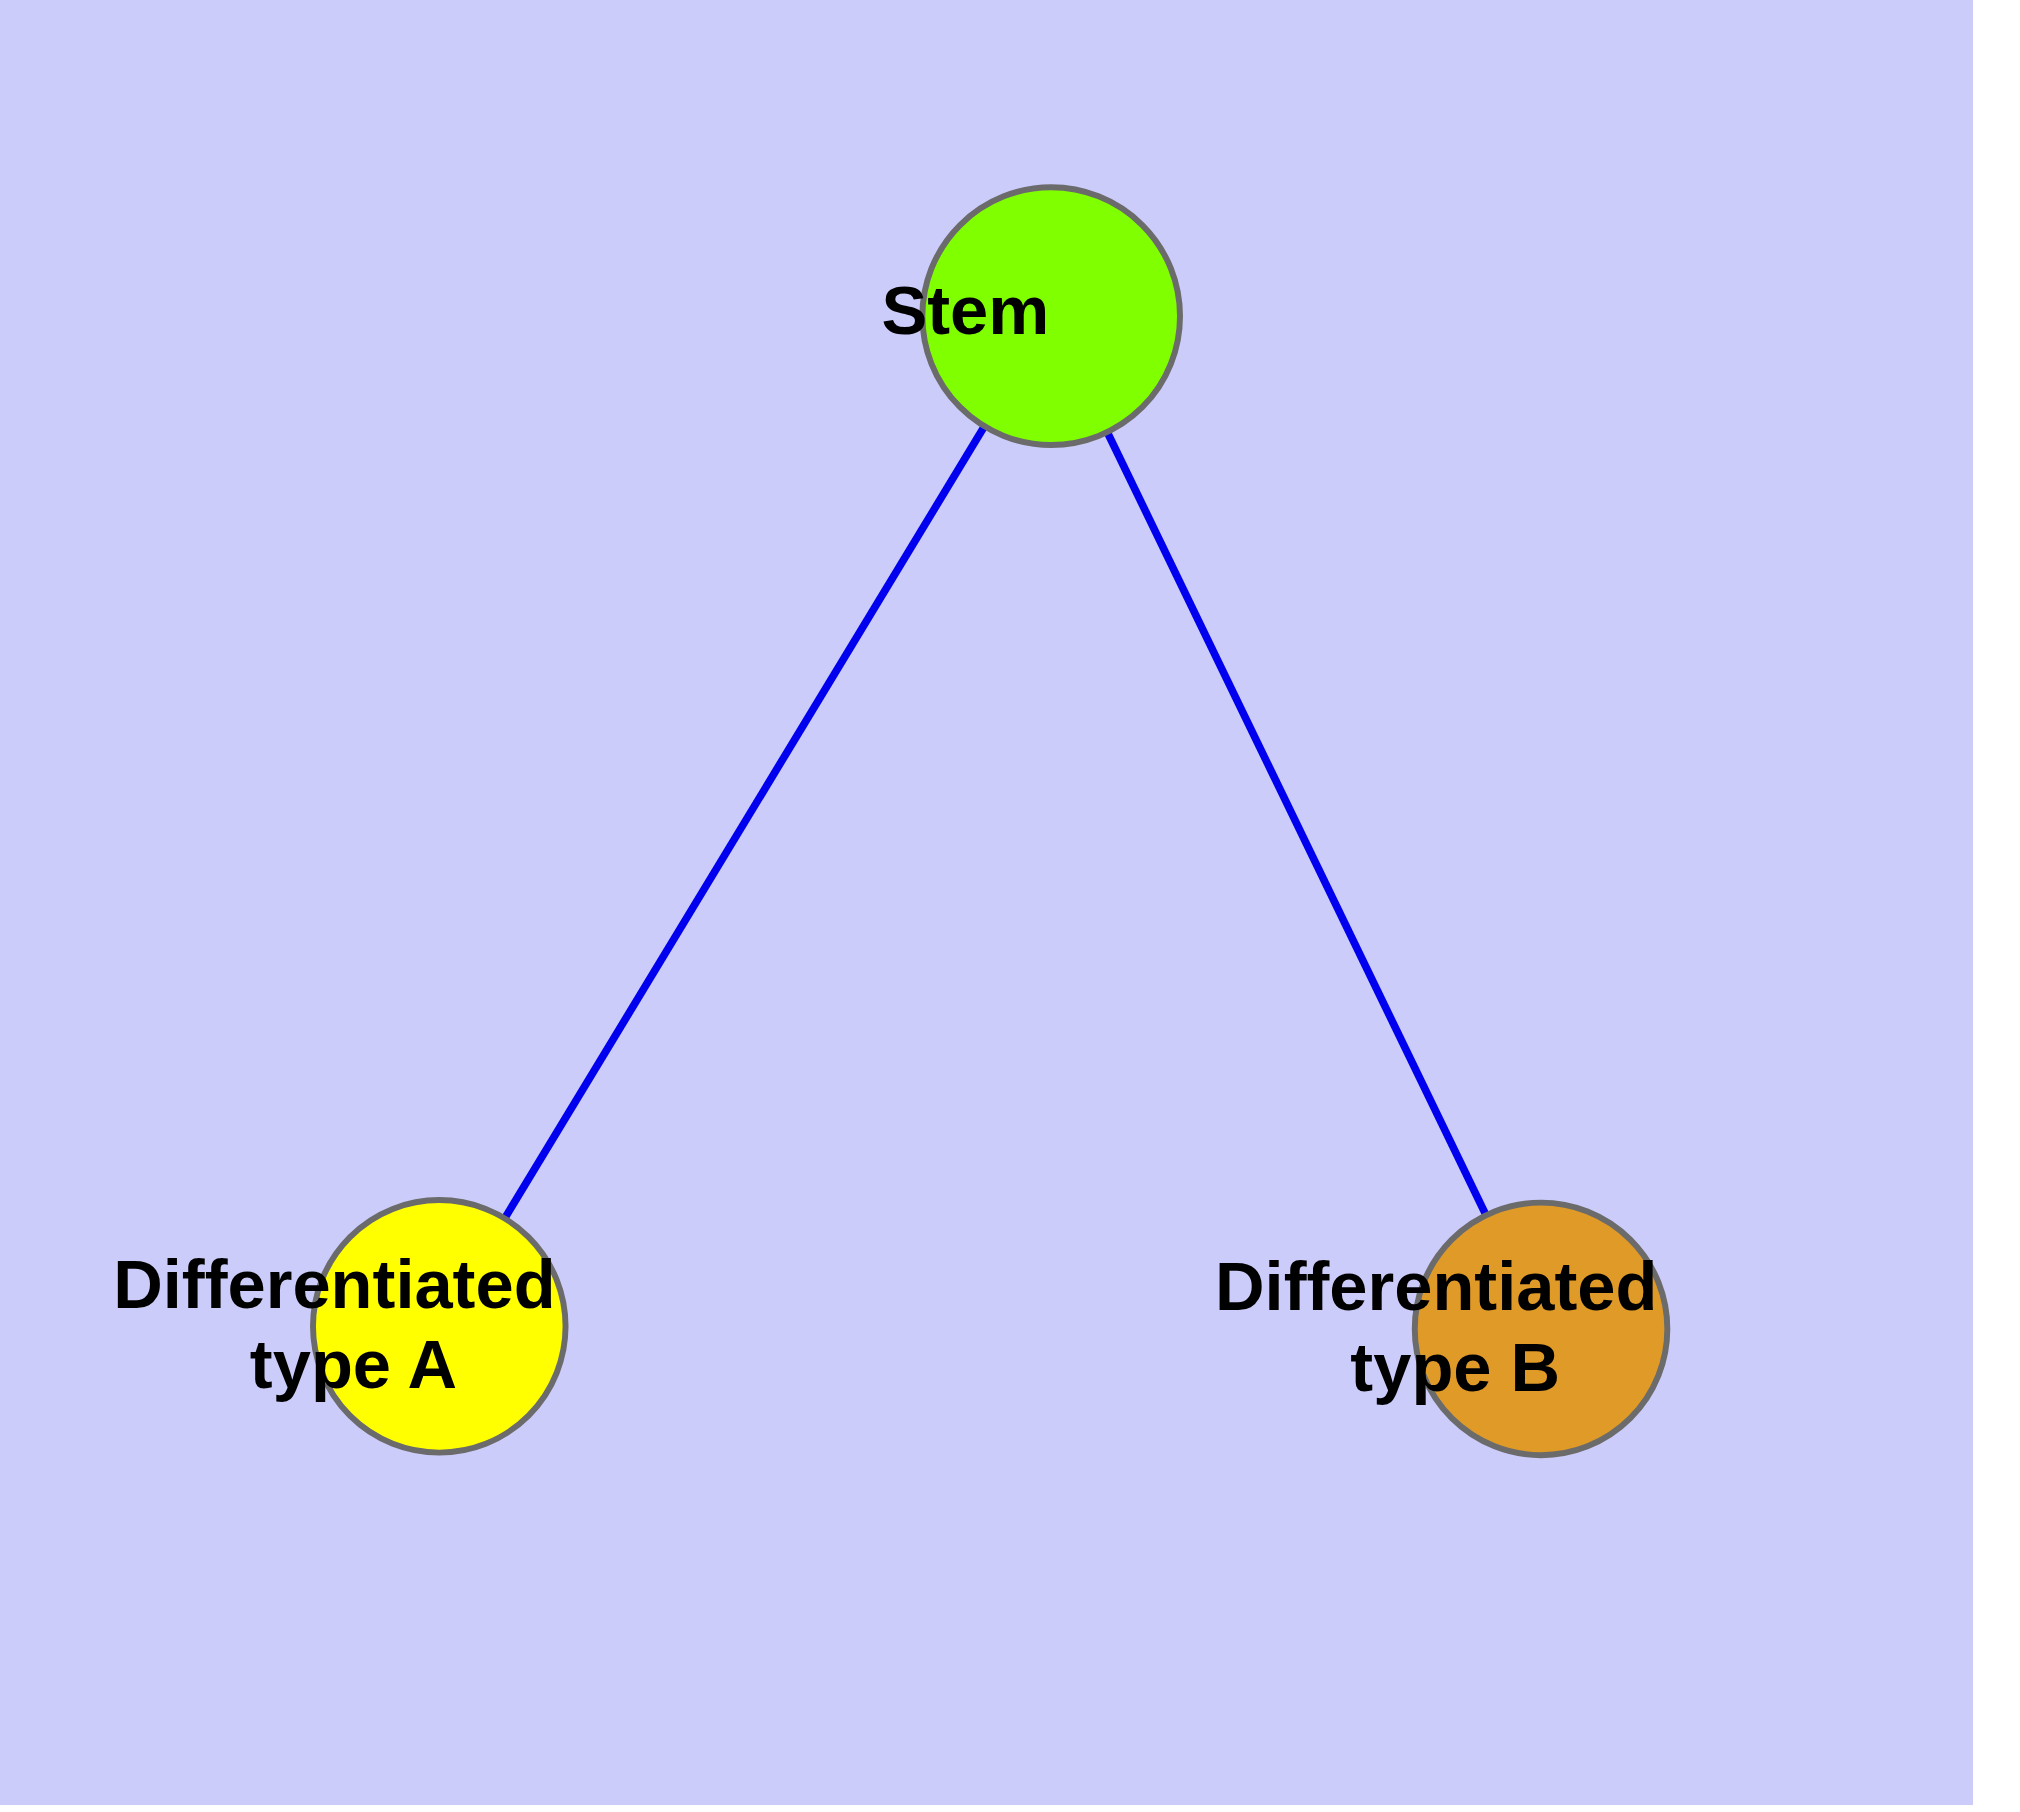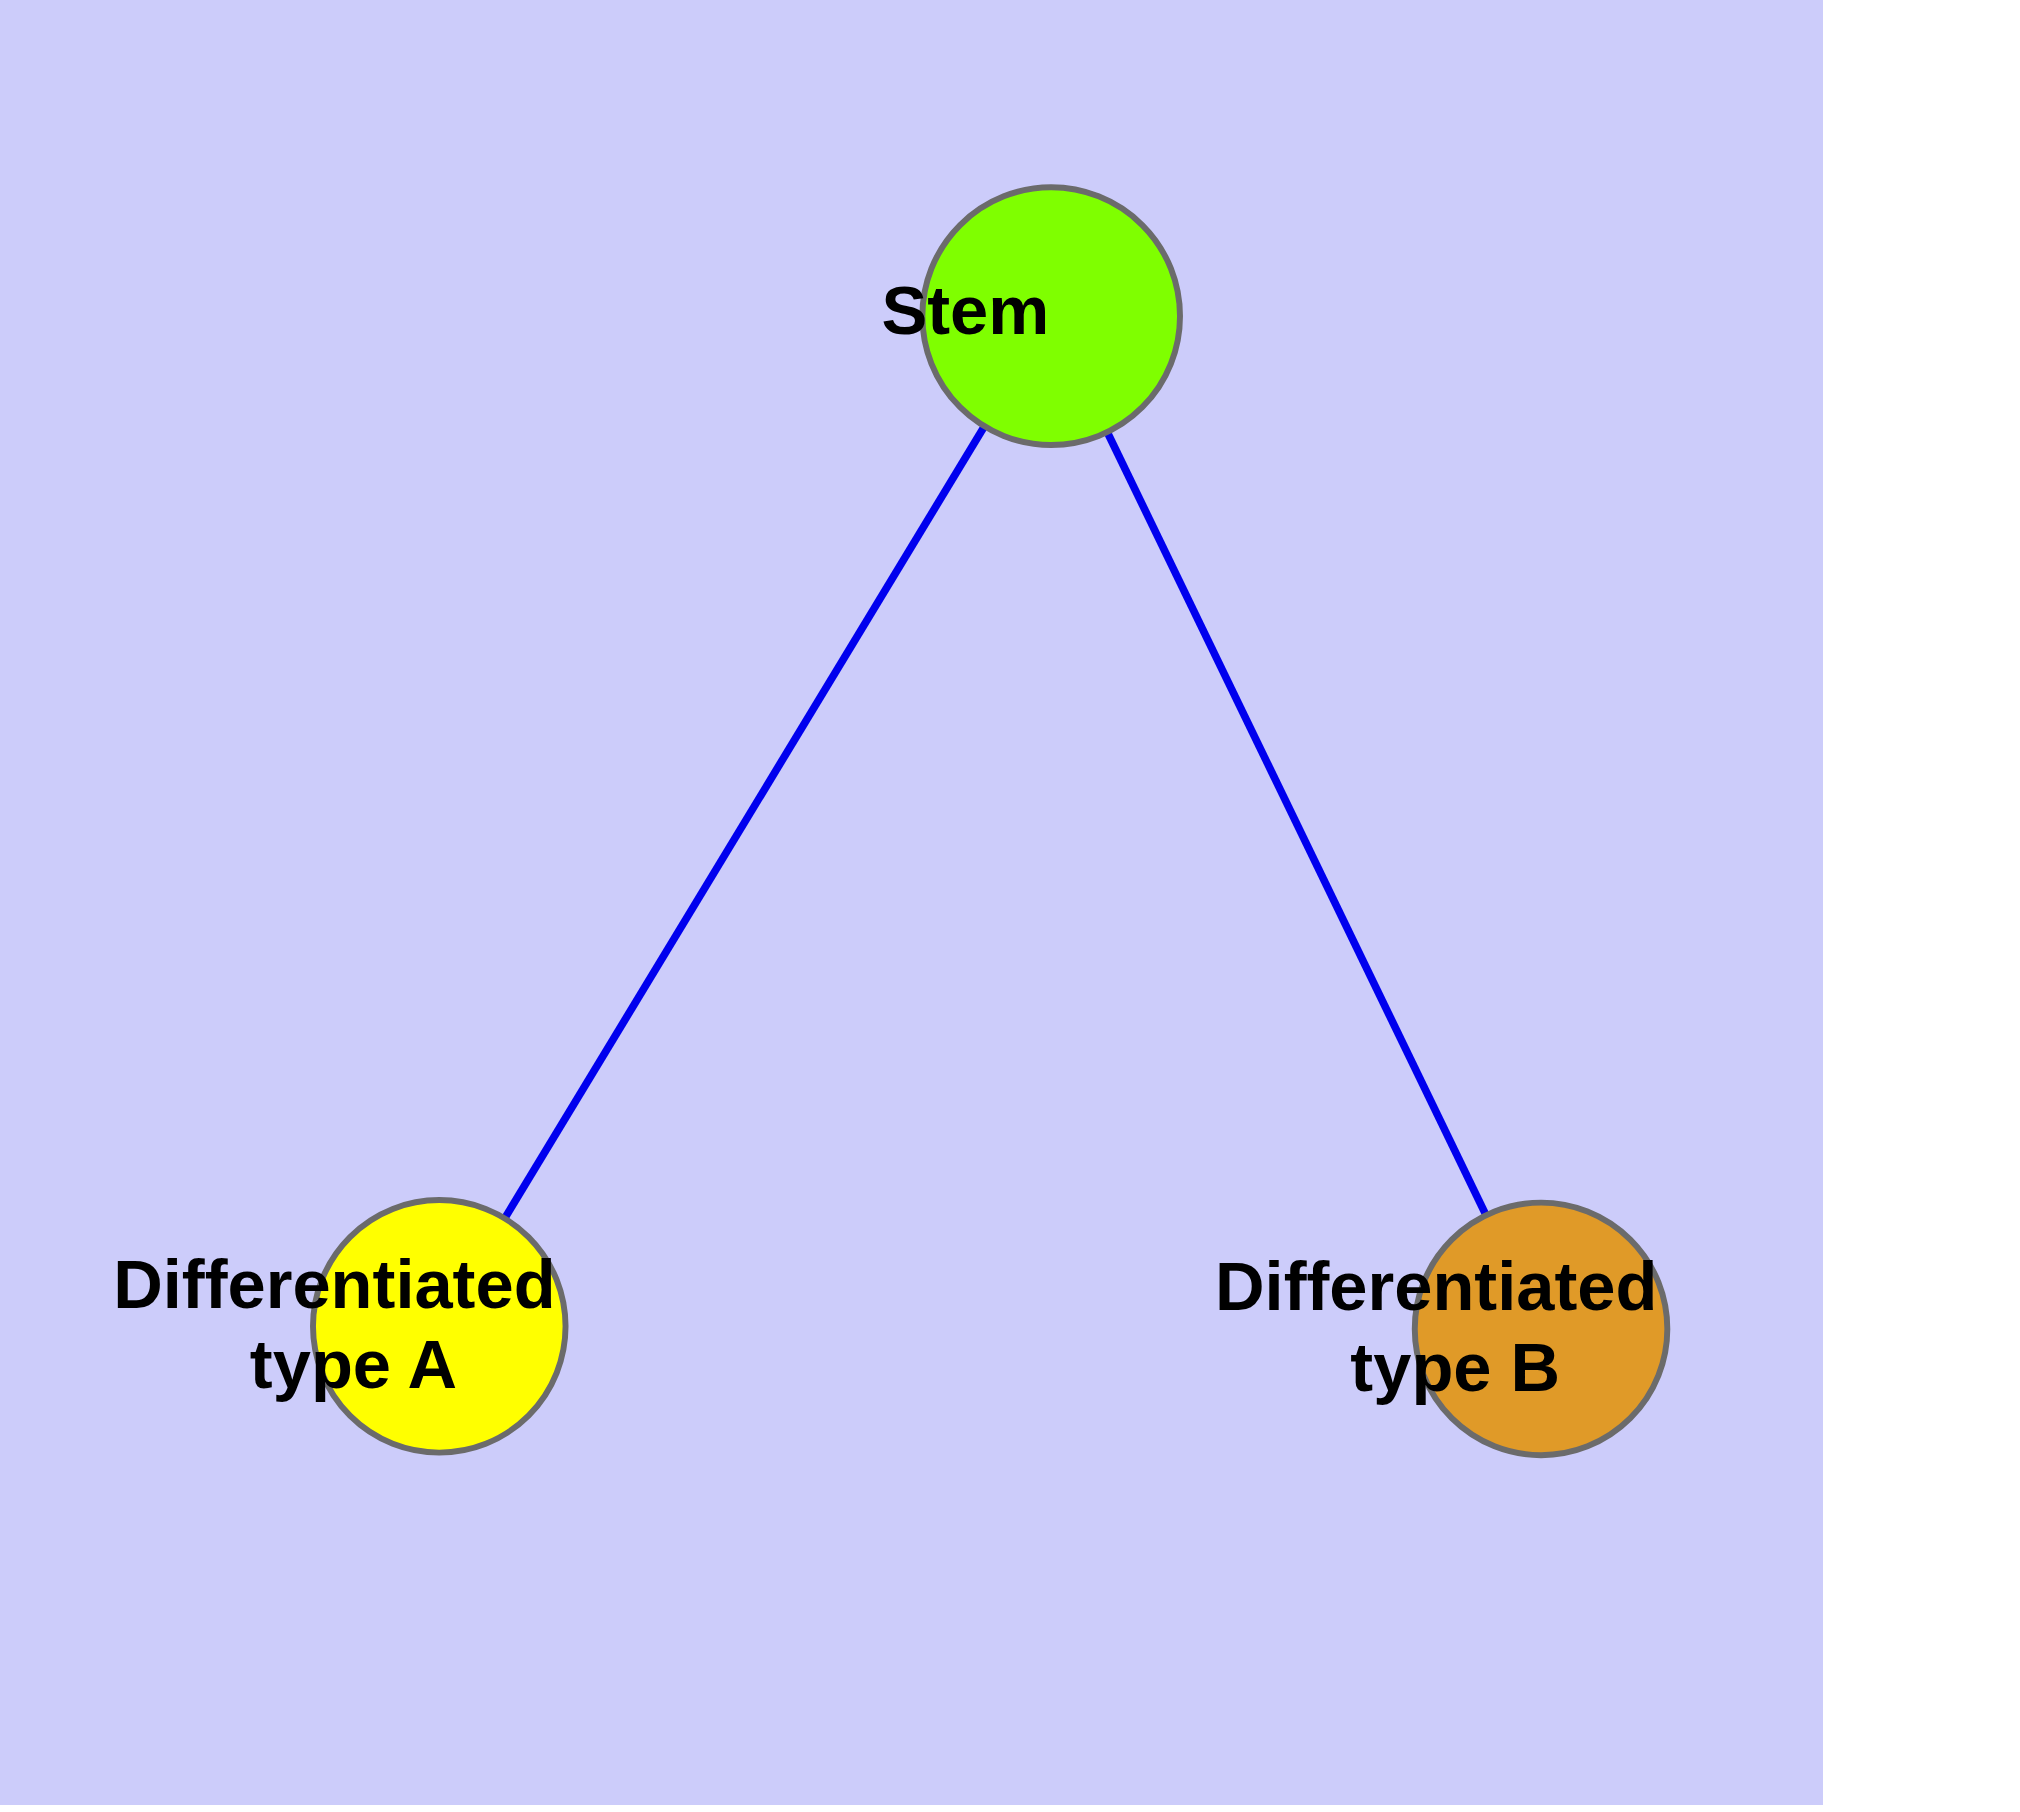--- a/index.html
+++ b/index.html
@@ -3,21 +3,21 @@
 <meta charset="utf-8">
 <title>Cell Differentiation Graph</title>
 <style>
   html, body {
     margin: 0;
     padding: 0;
     background: #ffffff;
   }
   #canvas {
     position: relative;
-    width: 1823px;
+    width: 1973px;
     height: 1812px;
     background: #ffffff;
     overflow: hidden;
     font-family: "Liberation Sans", "DejaVu Sans", sans-serif;
   }
   #graph-surface {
     position: absolute;
     left: 0;
     top: 0;
     width: 2010px;

